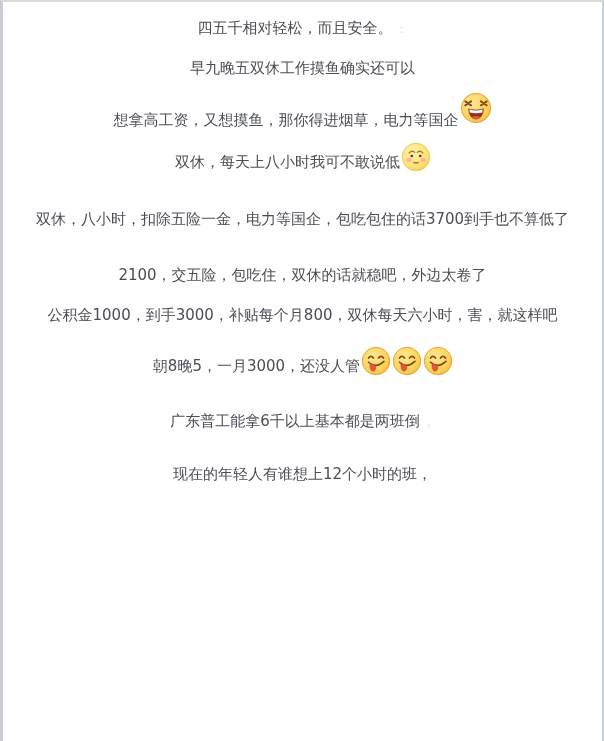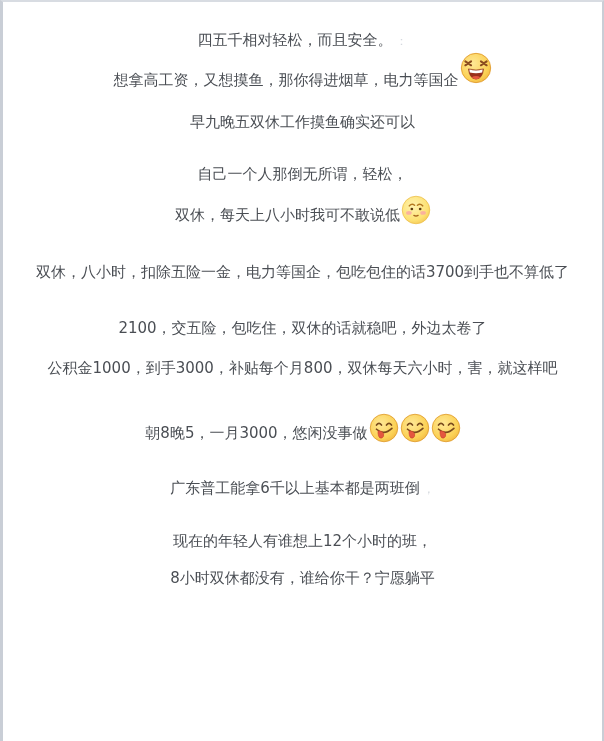--- a/index.html
+++ b/index.html
@@ -8,21 +8,21 @@
     background:#ffffff;
     font-family:"DejaVu Sans","Liberation Sans",sans-serif;
     overflow:hidden;
   }
   .panel{
     box-sizing:border-box;
     width:604px;height:741px;
     border-left:3px solid #c9ced6;
     border-right:2px solid #c9ced6;
     border-top:2px solid #d8dce2;
-    padding-top:28px;
+    padding-top:16px;
     background:#ffffff;
     overflow:hidden;
   }
   .line{
     height:21px;
     line-height:21px;
     text-align:center;
     font-size:15px;
     color:#4a4e54;
     white-space:nowrap;
@@ -88,48 +88,46 @@
       <path d="M9 19.5 Q18 27.5 27.5 18.5" stroke="#7a4b1d" stroke-width="2" stroke-linecap="round" fill="none"></path>
       <path d="M10.8 21.5 Q16 21 17.5 24.5 Q18.5 28.5 15.5 30 Q12.5 31 11.4 27.5 Q10.4 24 10.8 21.5 Z" fill="#e4573f" stroke="#c23a28" stroke-width="0.6"></path>
     </symbol>
   </defs>
 </svg>
 
 <div class="panel">
 
   <div class="line" style="margin-bottom:19px"><span>四五千相对轻松，而且安全。</span><span class="faint">：</span></div>
 
+  <div class="line" style="margin-bottom:31px"><span>早九晚五双休工作摸鱼确实还可以</span></div>
+
   <div class="line" style="margin-bottom:21px"><span>想拿高工资，又想摸鱼，那你得进烟草，电力等国企</span><span class="emoji big"><svg viewBox="0 0 36 36">
           <use href="#sym-laugh"></use>
         </svg></span></div>
 
-  <div class="line" style="margin-bottom:31px"><span>早九晚五双休工作摸鱼确实还可以</span></div>
-
-  <div class="line" style="margin-bottom:20px"><span>自己一个人那倒无所谓，轻松，</span></div>
 
   <div class="line" style="margin-bottom:36px"><span>双休，每天上八小时我可不敢说低</span><span class="emoji"><svg viewBox="0 0 36 36">
           <use href="#sym-plead"></use>
         </svg></span></div>
 
   <div class="line" style="margin-bottom:35px"><span>双休，八小时，扣除五险一金，电力等国企，包吃包住的话3700到手也不算低了</span></div>
 
   <div class="line" style="margin-bottom:19px"><span>2100，交五险，包吃住，双休的话就稳吧，外边太卷了</span></div>
 
-  <div class="line" style="margin-bottom:44px"><span>公积金1000，到手3000，补贴每个月800，双休每天六小时，害，就这样吧</span></div>
+  <div class="line" style="margin-bottom:30px"><span>公积金1000，到手3000，补贴每个月800，双休每天六小时，害，就这样吧</span></div>
 
 
-  <div class="line" style="margin-bottom:34px"><span>朝8晚5，一月3000，悠闲没事做</span><span class="emoji"><svg viewBox="0 0 36 36">
+  <div class="line" style="margin-bottom:34px"><span>朝8晚5，一月3000，还没人管</span><span class="emoji"><svg viewBox="0 0 36 36">
           <use href="#sym-yum"></use>
         </svg></span><span class="emoji"><svg viewBox="0 0 36 36">
           <use href="#sym-yum"></use>
         </svg></span><span class="emoji"><svg viewBox="0 0 36 36">
           <use href="#sym-yum"></use>
         </svg></span></div>
 
 
   <div class="line" style="margin-bottom:32px"><span>广东普工能拿6千以上基本都是两班倒</span><span class="faint">，</span></div>
 
   <div class="line" style="margin-bottom:16px"><span>现在的年轻人有谁想上12个小时的班，</span></div>
 
-  <div class="line" style="margin-bottom:29px"><span>8小时双休都没有，谁给你干？宁愿躺平</span></div>
 
 
 </div>
 
 </body></html>

